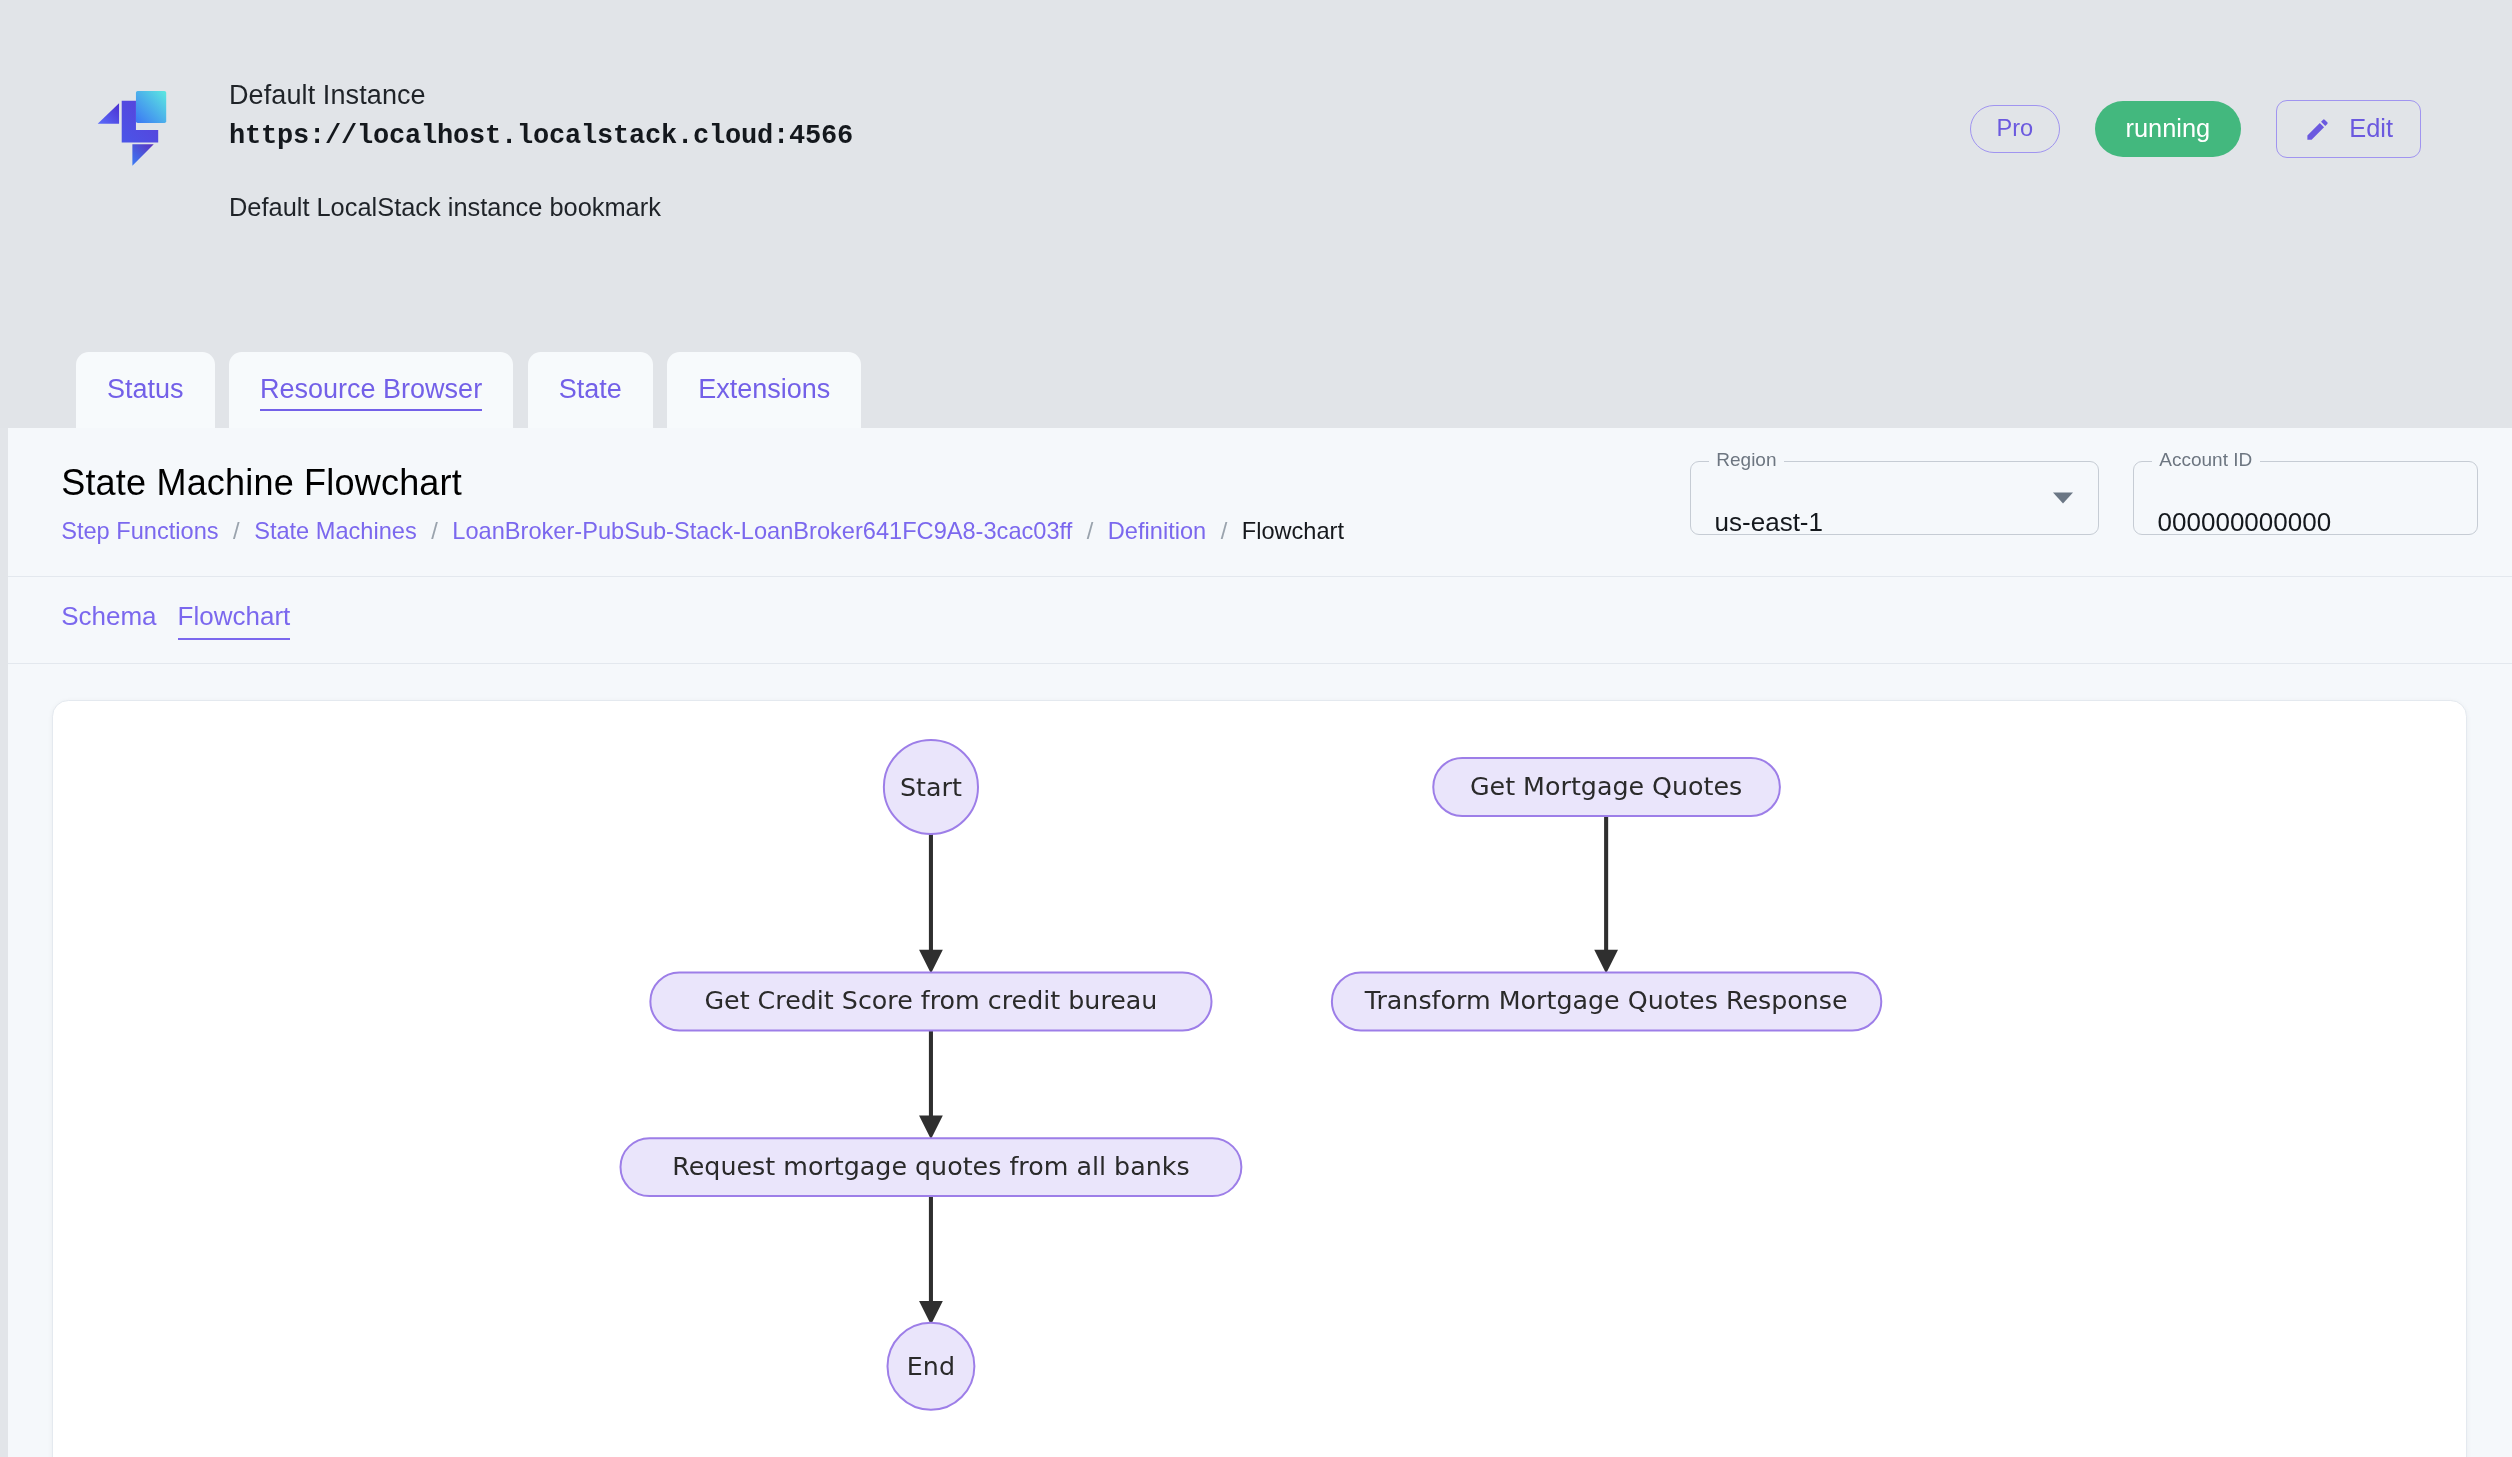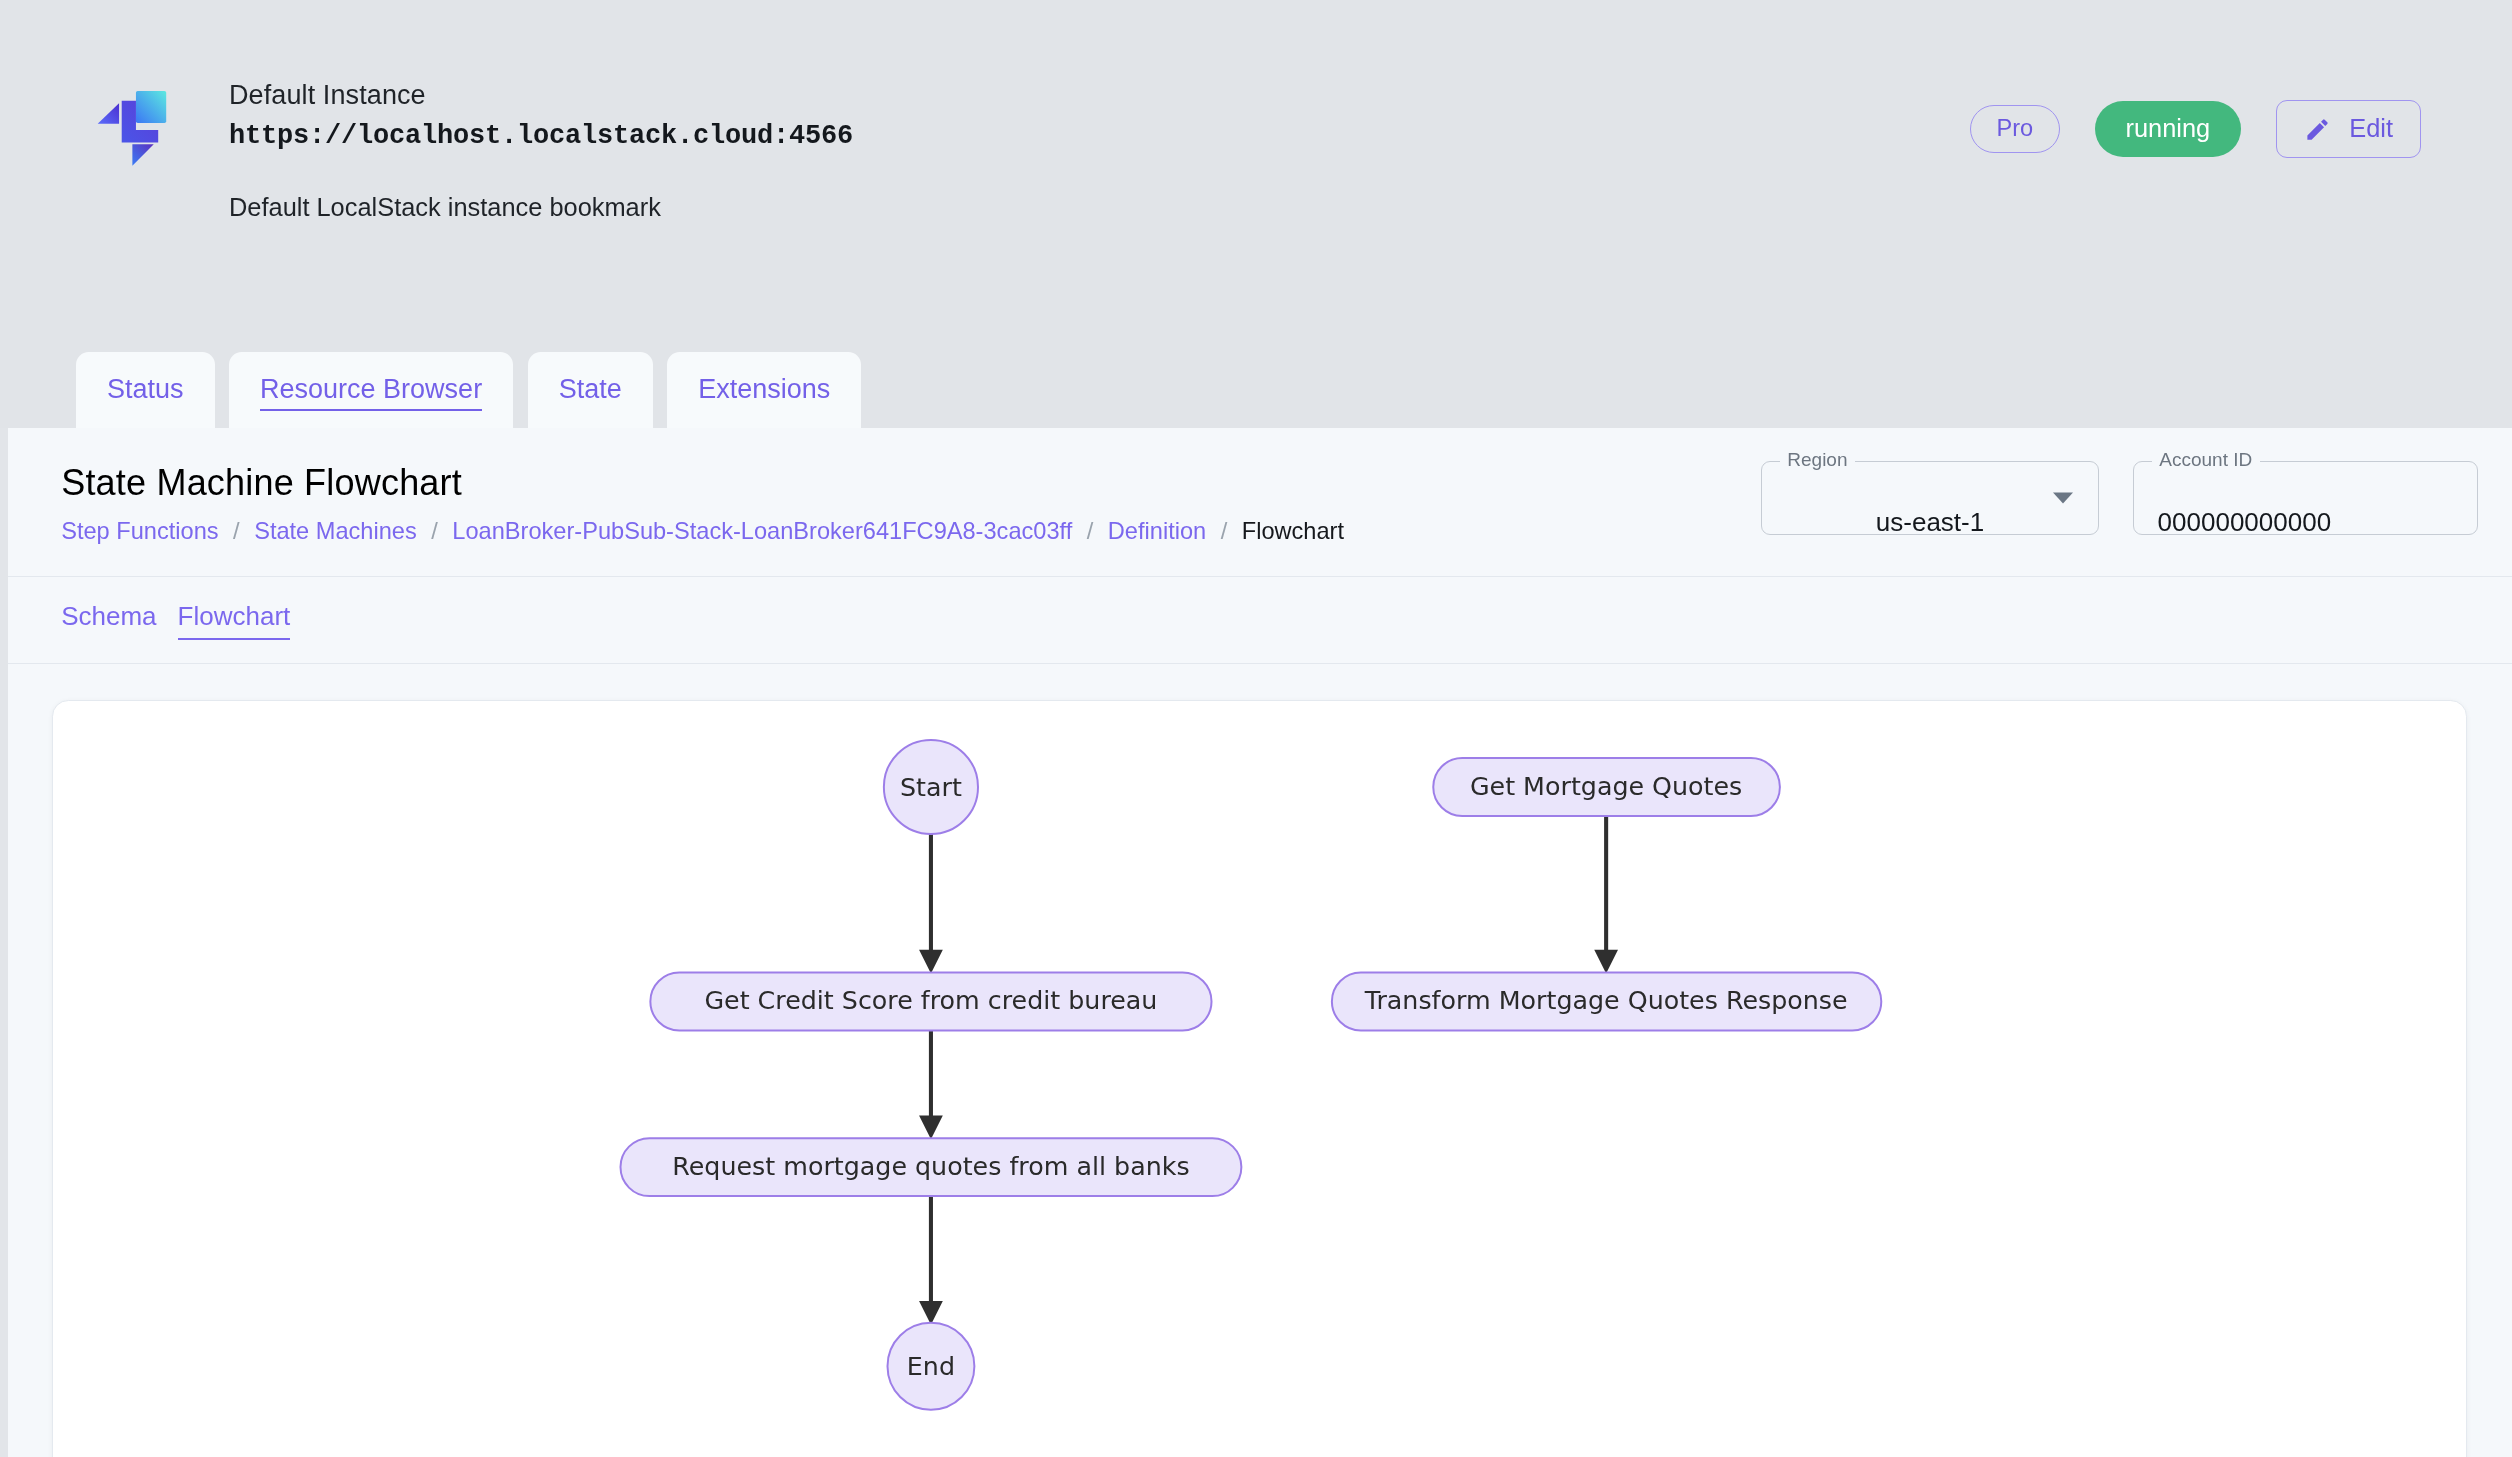--- a/index.html
+++ b/index.html
@@ -159,21 +159,21 @@
   .mui-field {
     position: relative;
     height: 74px;
     border: 0.9px solid #c6ccd4;
     border-radius: 9px;
     background: transparent;
     display: flex;
     align-items: center;
     padding: 0 23.6px;
   }
-  .mui-field.region { width: 338px; justify-content: center; }
+  .mui-field.region { width: 409px; }
   .mui-field.account { width: 345px; }
   .mui-label {
     position: absolute;
     top: -11.8px;
     left: 18px;
     background: #f5f8fb;
     padding: 0 7.3px;
     font-size: 19px;
     color: #6d7681;
     line-height: 1;

